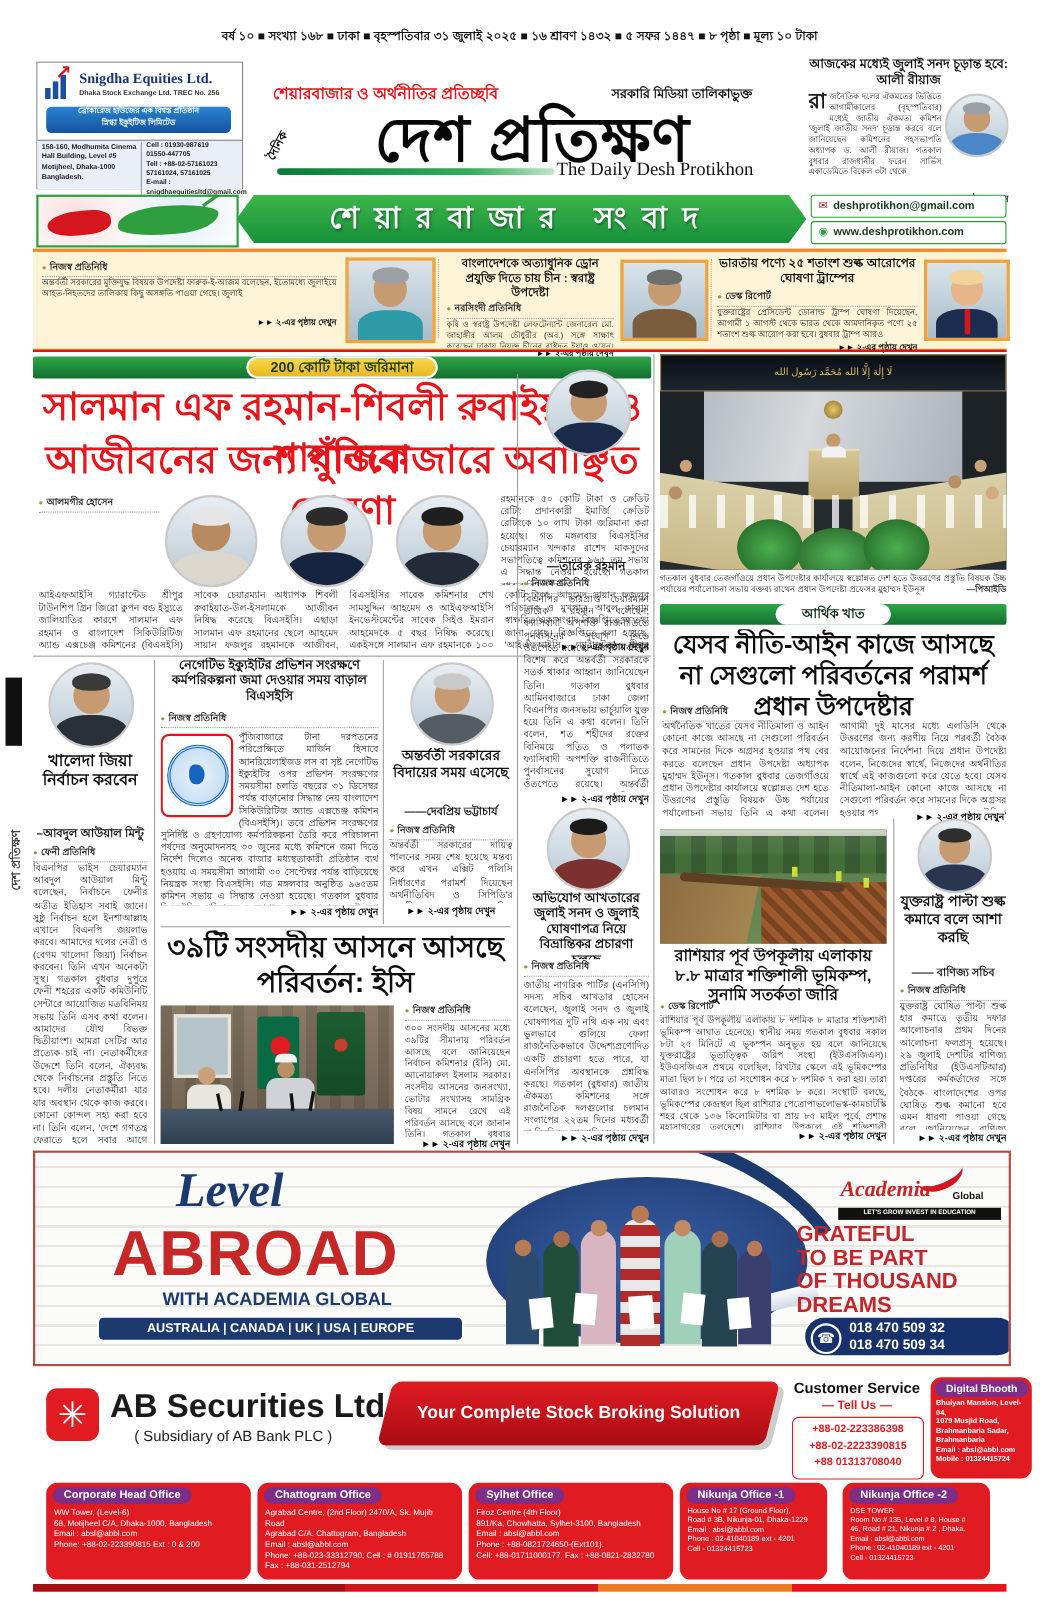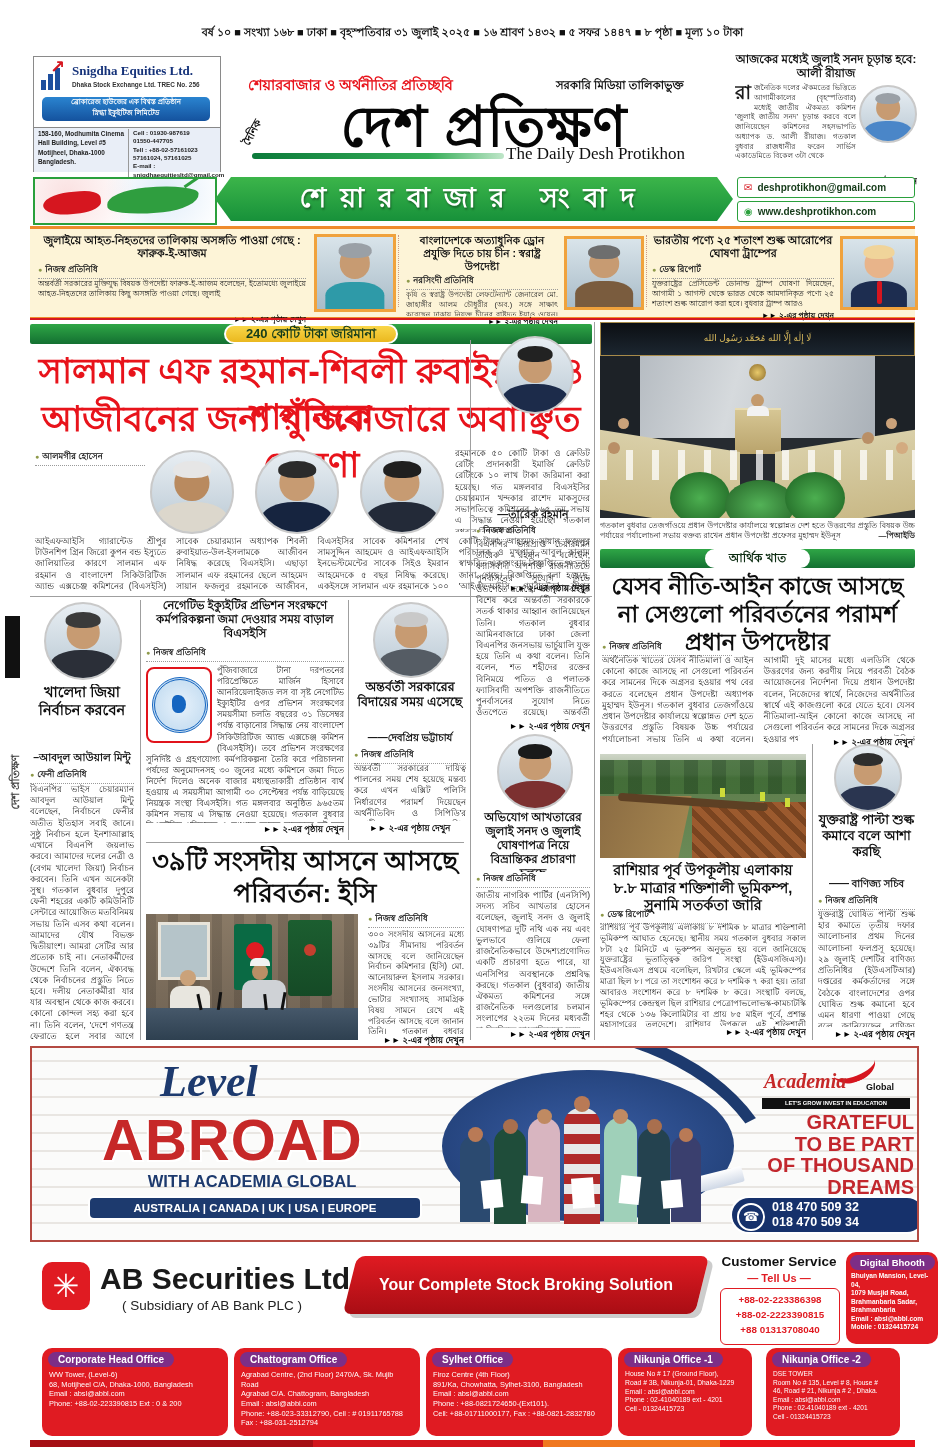--- a/index.html
+++ b/index.html
@@ -105,21 +105,20 @@
     </div>
   <div class="contactrow">
       <span class="ic" style="color:#2aa03c">◉</span>
       <span>www.deshprotikhon.com</span>
     </div>
 </div>
 
 <div class="abs" style="left:30px;top:226px;width:885px;height:88px;background:#fdf4d7;border-top:3px solid #ef8b2c;border-bottom:3px solid #ef8b2c">
 
   <div class="abs" style="left:8px;top:5px;width:268px;height:76px">
-    <div class="hl" style="font-size:11px">জুলাইয়ে আহত-নিহতদের তালিকায় অসঙ্গতি পাওয়া গেছে : ফারুক-ই-আজম</div>
     <div class="byline" style="margin-top:2px"><span class="dot">●</span><span>নিজস্ব প্রতিনিধি</span></div>
     <div class="bt jt" style="font-size:7.6px;height:34px">অন্তর্বর্তী সরকারের মুক্তিযুদ্ধ বিষয়ক উপদেষ্টা ফারুক-ই-আজম বলেছেন, ইতোমধ্যে জুলাইয়ে আহত-নিহতদের তালিকায় কিছু অসঙ্গতি পাওয়া গেছে। জুলাই</div>
     <div class="more" style="font-size:7.6px">►► ২-এর পৃষ্ঠায় দেখুন</div>
   </div>
   <div class="rphoto ophoto" style="left:284px;top:5px;width:76px;height:72px;--s:#2e9aa8;--h:#9aa0a6">
       <i class="bd"></i>
       <i class="hd"></i>
       <i class="hr"></i>
     </div>
   <div class="abs" style="left:368px;top:6px;width:0;height:72px;border-left:1px dotted #c98"></div>
@@ -147,21 +146,21 @@
       <i class="bd"></i>
       <i class="tie"></i>
       <i class="hd"></i>
       <i class="hr"></i>
     </div>
 </div>
 
 <div class="abs" style="left:30px;top:318px;width:885px;height:2px;background:#d6161f"></div>
 
 <div class="abs badgebar" style="left:30px;top:324px;width:562px;height:20px">
-  <span class="badgeyellow">240 কোটি টাকা জরিমানা</span>
+  <span class="badgeyellow">200 কোটি টাকা জরিমানা</span>
 </div>
 <div class="abs c b" style="left:30px;top:348px;width:562px;font-size:35px;color:#e8131b;line-height:1.3">সালমান এফ রহমান-শিবলী রুবাইয়াত ও শায়ানকে</div>
 <div class="abs c b" style="left:30px;top:396px;width:562px;font-size:35px;color:#e8131b;line-height:1.3">আজীবনের জন্য পুঁজিবাজারে অবাঞ্ছিত ঘোষণা</div>
 
 <div class="abs byline" style="left:35px;top:450px;width:110px"><span class="dot">●</span><span>আলমগীর হোসেন</span></div>
 <div class="avatar" style="left:150px;top:450px;width:80px;height:80px;--s:#dcd7cc;--h:#e6e6e6;--k:#b98a5f">
     <i class="bd"></i>
     <i class="hd"></i>
     <i class="hr"></i>
   </div>
@@ -370,21 +369,21 @@
     <i class="abs" style="left:196px;bottom:30px;width:20px;height:28px;background:#fff;transform:rotate(6deg);display:block"></i>
     <i class="abs" style="left:238px;bottom:26px;width:20px;height:28px;background:#fff;transform:rotate(-5deg);display:block"></i>
   </div>
 
   <div class="abs" style="left:730px;top:6px;width:150px;height:56px">
     <i class="abs" style="left:70px;top:0;width:44px;height:22px;border-bottom:6px solid #d6161f;border-radius:50%;transform:rotate(-22deg);display:block"></i>
     <span class="abs b" style="left:2px;top:16px;font-size:20px;color:#c62828;font-family:'Liberation Serif',serif;font-style:italic">Academia</span>
     <span class="abs b" style="left:104px;top:28px;font-size:9px;color:#111">Global</span>
     <span class="abs c" style="left:0;top:44px;width:148px;height:11px;background:#111;color:#fff;font-size:5.8px;line-height:11px;font-weight:bold">LET'S GROW INVEST IN EDUCATION</span>
   </div>
-  <div class="abs b pre" style="left:692px;top:64px;width:190px;font-size:20px;color:#c2272d;line-height:1.08;text-align:right">GRATEFUL
+  <div class="abs b pre" style="left:692px;top:64px;width:190px;font-size:20px;color:#c2272d;line-height:1.08;text-align:left">GRATEFUL
 TO BE PART
 OF THOUSAND
 DREAMS</div>
   <div class="abs" style="left:700px;top:150px;width:192px;height:34px;border-radius:17px;background:#16316b;box-shadow:0 0 0 2px #fff">
     <span class="abs c" style="left:5px;top:5px;width:24px;height:24px;border-radius:50%;border:2px solid #fff;color:#fff;font-size:13px;line-height:23px">☎</span>
     <span class="abs b pre" style="left:40px;top:2px;width:148px;color:#fff;font-size:12.5px;line-height:15px">018 470 509 32
 018 470 509 34</span>
   </div>
 </div>
 

